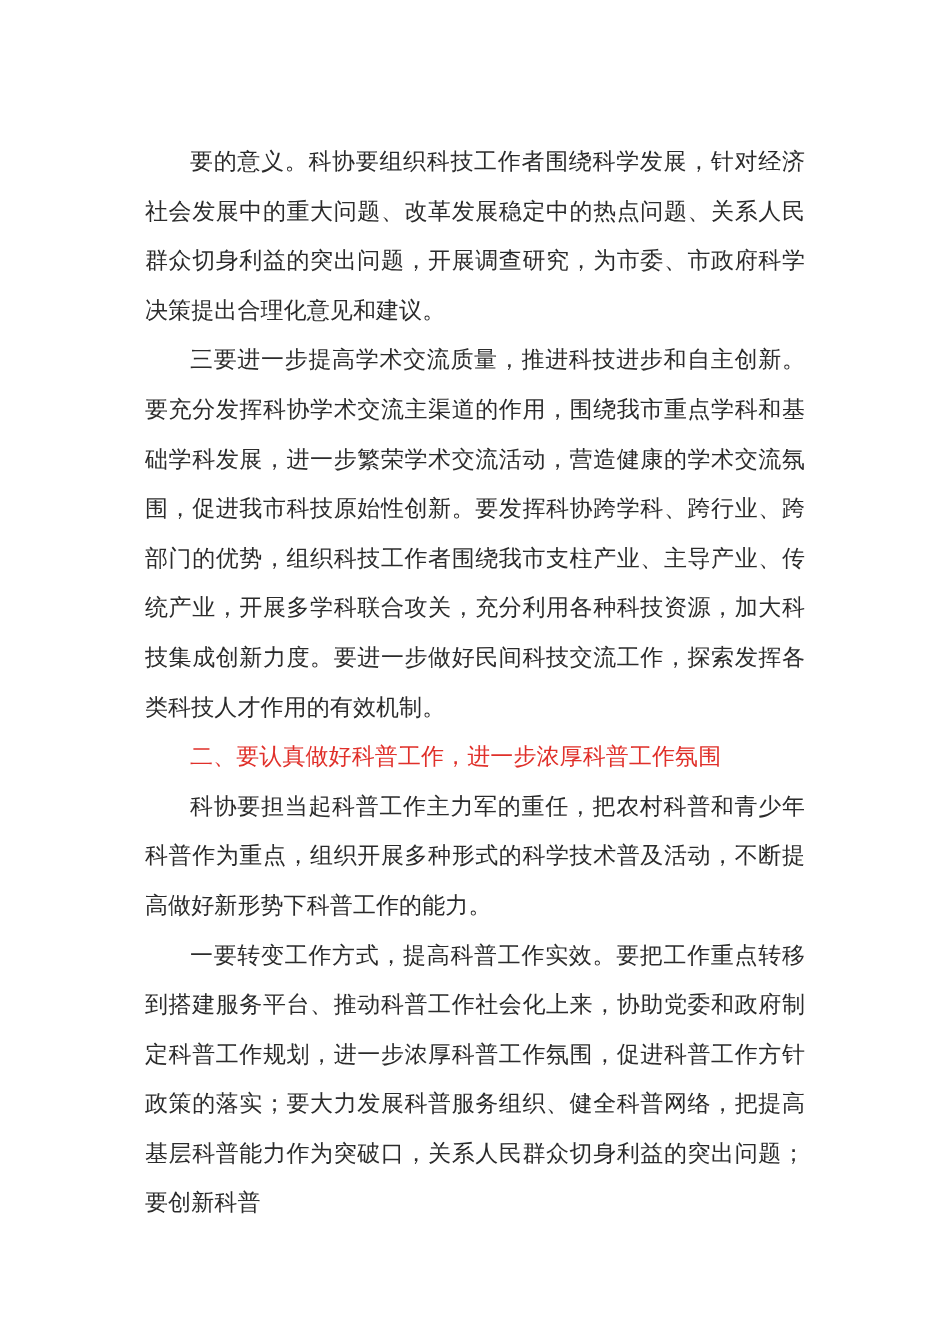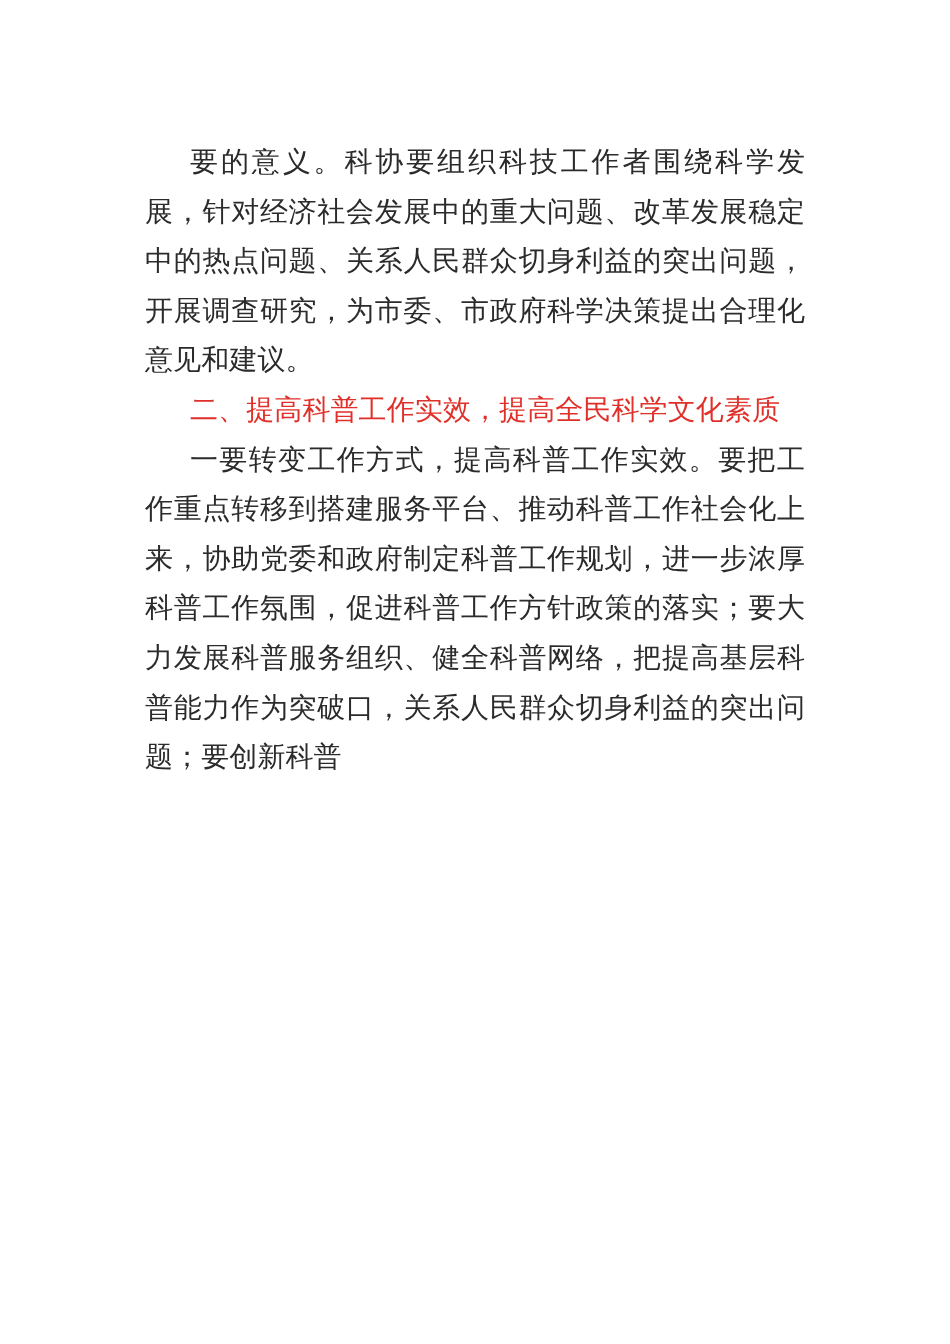--- a/index.html
+++ b/index.html
@@ -15,35 +15,37 @@
     font-family: "DejaVu Serif", "Liberation Serif", serif;
   }
   .page {
     position: absolute;
     left: 145px;
     top: 137px;
     width: 660px;
   }
   .para {
     margin: 0;
-    font-size: 28px;
+    font-size: 23px;
     line-height: 49.6px;
     color: #2b2b2b;
     text-align: justify;
     text-justify: inter-ideograph;
     letter-spacing: 0.1px;
     word-break: break-all;
   }
   .indent {
     text-indent: 45px;
   }
   .heading {
     color: #e0302a;
   }
 </style>
 </head>
 <body>
 
 <div class="page">
   <p class="para indent">要的意义。科协要组织科技工作者围绕科学发展，针对经济社会发展中的重大问题、改革发展稳定中的热点问题、关系人民群众切身利益的突出问题，开展调查研究，为市委、市政府科学决策提出合理化意见和建议。</p>
-  <p class="para indent heading">二、提高科普工作实效，提高全民科学文化素质</p>
+  <p class="para indent">三要进一步提高学术交流质量，推进科技进步和自主创新。要充分发挥科协学术交流主渠道的作用，围绕我市重点学科和基础学科发展，进一步繁荣学术交流活动，营造健康的学术交流氛围，促进我市科技原始性创新。要发挥科协跨学科、跨行业、跨部门的优势，组织科技工作者围绕我市支柱产业、主导产业、传统产业，开展多学科联合攻关，充分利用各种科技资源，加大科技集成创新力度。要进一步做好民间科技交流工作，探索发挥各类科技人才作用的有效机制。</p>
+  <p class="para indent heading">二、要认真做好科普工作，进一步浓厚科普工作氛围</p>
+  <p class="para indent">科协要担当起科普工作主力军的重任，把农村科普和青少年科普作为重点，组织开展多种形式的科学技术普及活动，不断提高做好新形势下科普工作的能力。</p>
   <p class="para indent">一要转变工作方式，提高科普工作实效。要把工作重点转移到搭建服务平台、推动科普工作社会化上来，协助党委和政府制定科普工作规划，进一步浓厚科普工作氛围，促进科普工作方针政策的落实；要大力发展科普服务组织、健全科普网络，把提高基层科普能力作为突破口，关系人民群众切身利益的突出问题；要创新科普</p>
 </div>
 
 </body></html>

